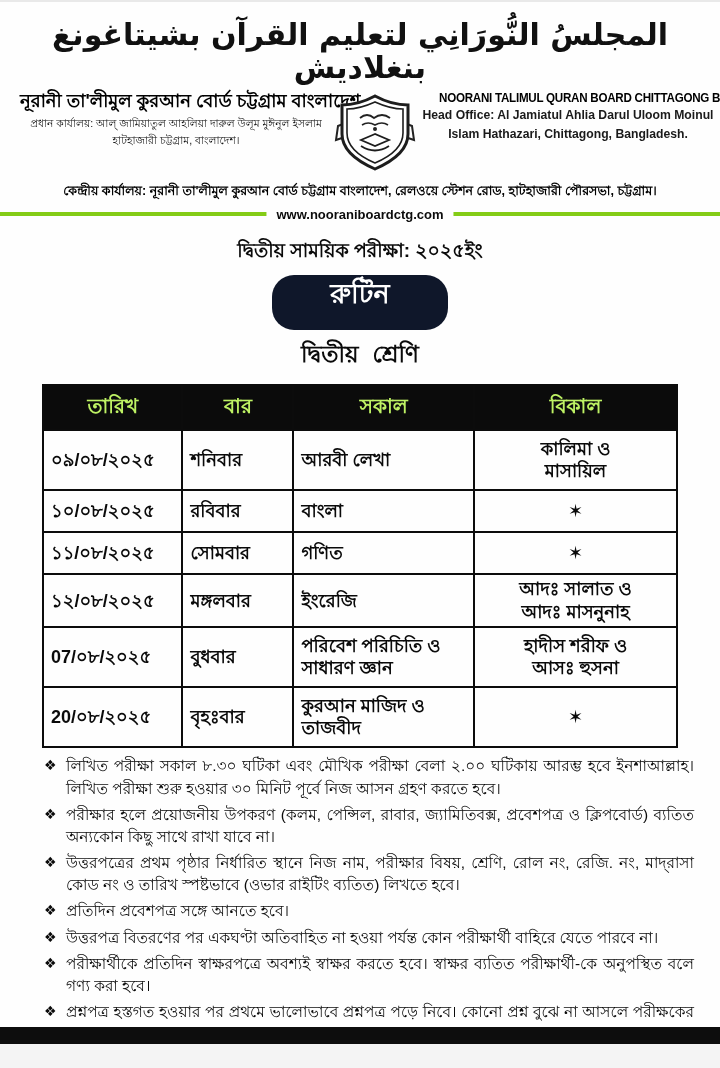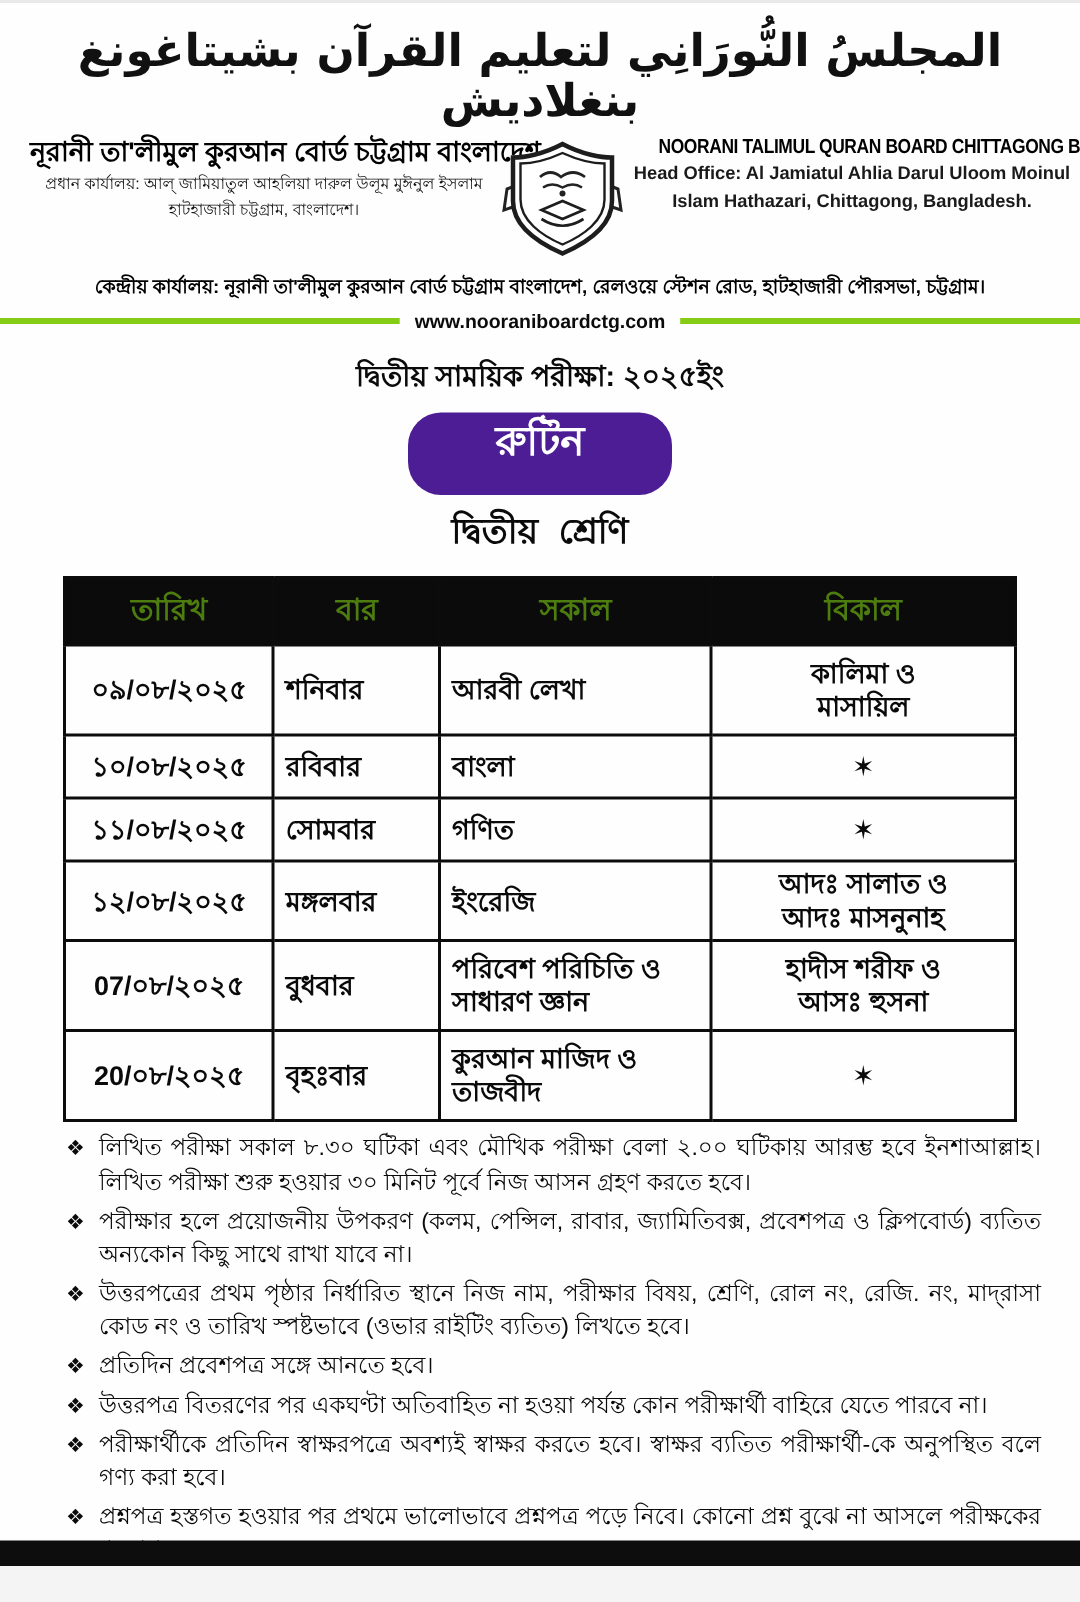--- a/index.html
+++ b/index.html
@@ -38,40 +38,40 @@
   }
   .site-divider { position:relative; margin-top:10px; height:4px; background:#84cc16; }
   .site-divider .site-label {
     position:absolute; left:50%; top:50%; transform:translate(-50%,-50%);
     background:#fefefe; padding:0 10px; font-size:13px; font-weight:bold; color:#0b0b0b;
     white-space:nowrap;
   }
   
   .exam-title { margin-top:20px; text-align:center; font-size:19px; font-weight:bold; }
   .routine-pill {
-    display:block; width:fit-content; margin:7px auto 0; background:#4c1d95; color:#fff;
+    display:block; width:fit-content; margin:7px auto 0; background:#0f172a; color:#fff;
     font-size:27px; font-weight:bold; padding:3px 58px 20px; border-radius:22px;
     border:none; line-height:1.2;text-align:center;
   }
   .class-title { margin-top:6px; text-align:center; font-size:23px; font-weight:bold;font-family:Liberation Mono, monospace; }
   
   table.routine {
     width:636px; margin:9px auto 0; border-collapse:collapse;
     table-layout:fixed; border:2.5px solid #0c0c0c;
   }
   table.routine th {
-    background:#0b0b0b; color:#4d7c0f; font-size:20px; font-weight:bold;
+    background:#0b0b0b; color:#bef264; font-size:20px; font-weight:bold;
     padding:5px 18px; border:2px solid #0c0c0c; border-bottom:2.5px solid #0c0c0c;
   }
   table.routine td {
     border:2px solid #0c0c0c; font-size:18px; padding:3px 7px;
     vertical-align:middle; white-space:pre-line; line-height:1.25; font-weight:600;
   }
   .col-date { width:22%; } .col-day { width:17.5%; } .col-morn { width:28.5%; } .col-aft { width:32%; }
-  td.c-date { text-align:center; white-space:nowrap; }
+  td.c-date { white-space:nowrap; }
   td.c-day  { text-align:left; }
   td.c-morn { text-align:left; }
   td.c-aft  { text-align:center; }
   tr.r-tall td { height:60px; }
   tr.r-med td  { height:42px; }
   
   .instructions { margin:7px 26px 0 44px; }
   .instr-title { font-size:17px; font-weight:bold; margin-bottom:4px; }
   .instr-item { display:flex; align-items:flex-start; margin-bottom:4px; }
   .instr-item .bullet { flex:0 0 22px; font-size:14px; padding-top:2px; color:#0a0a0a; }

